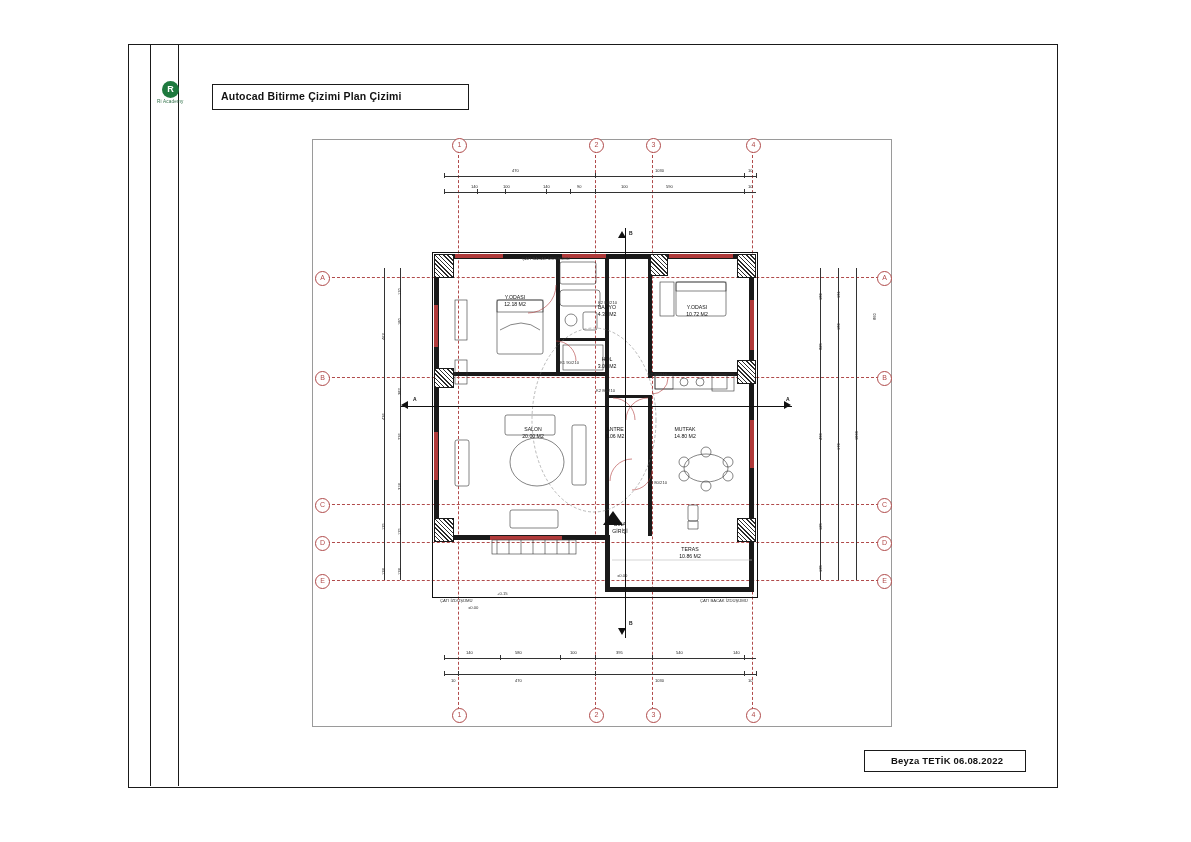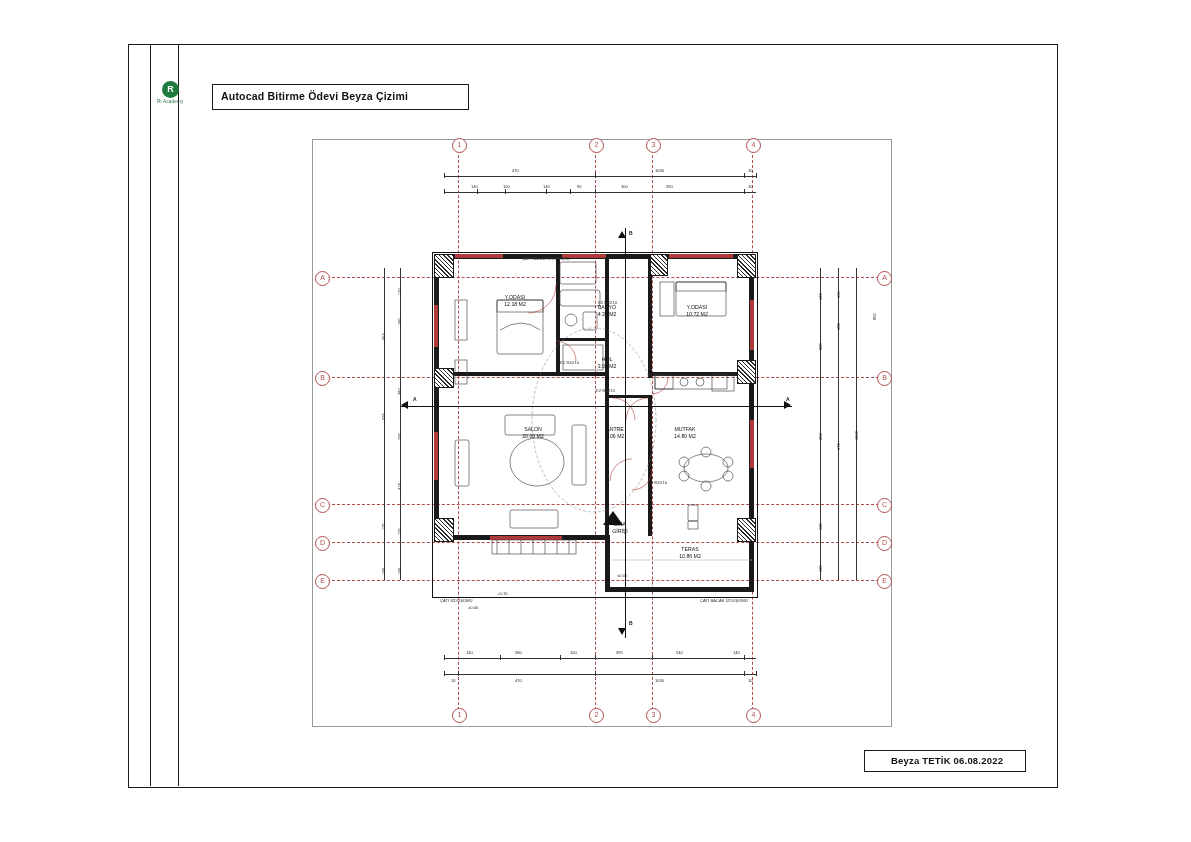--- a/index.html
+++ b/index.html
@@ -62,21 +62,21 @@
   <div class="frame-outer"></div>
   <div class="frame-left-rule"></div>
   <div class="frame-left-rule2"></div>
 
   <div class="logo">
     <div class="circ">R</div>
     <div class="lbl">Ri Academy</div>
   </div>
 
   <div class="title-box">
-    <span>Autocad Bitirme Ödevi Beyza Çizimi</span>
+    <span>Autocad Bitirme Çizimi Plan Çizimi</span>
   </div>
 
   <div class="signbox">
     <span>Beyza TETİK   06.08.2022</span>
   </div>
 
   <div class="north">
     <div class="arw"></div>
     <div class="n">N</div>
   </div>

